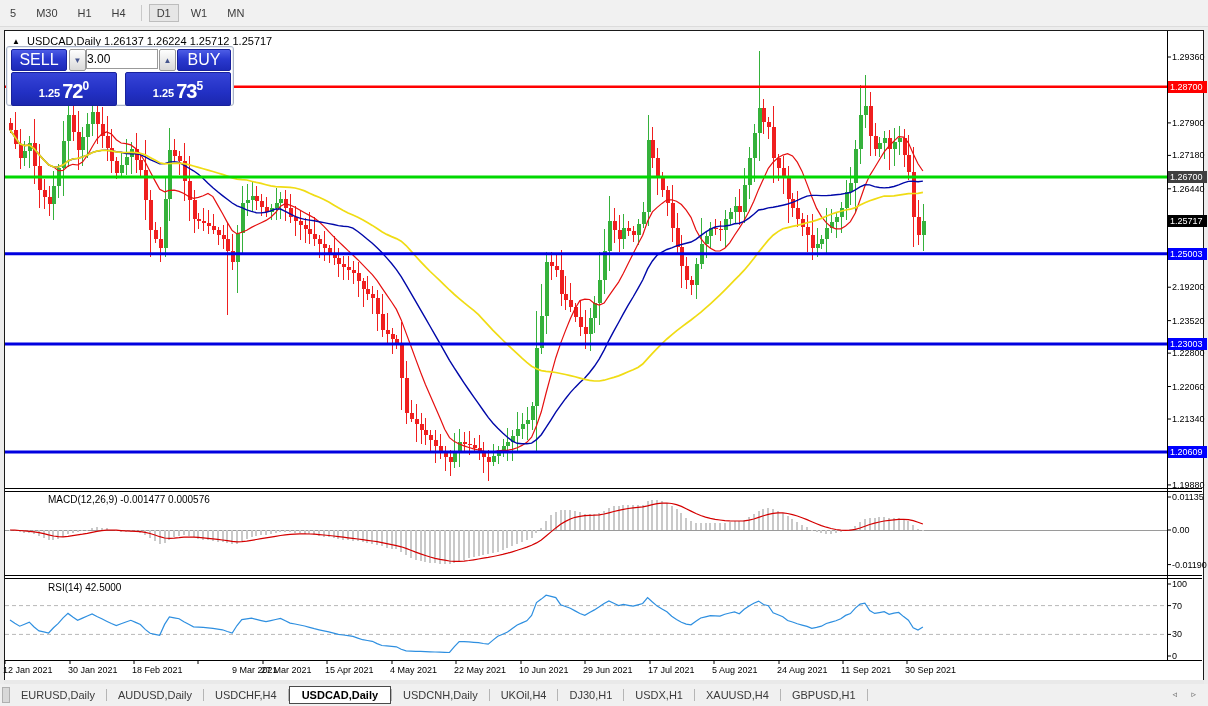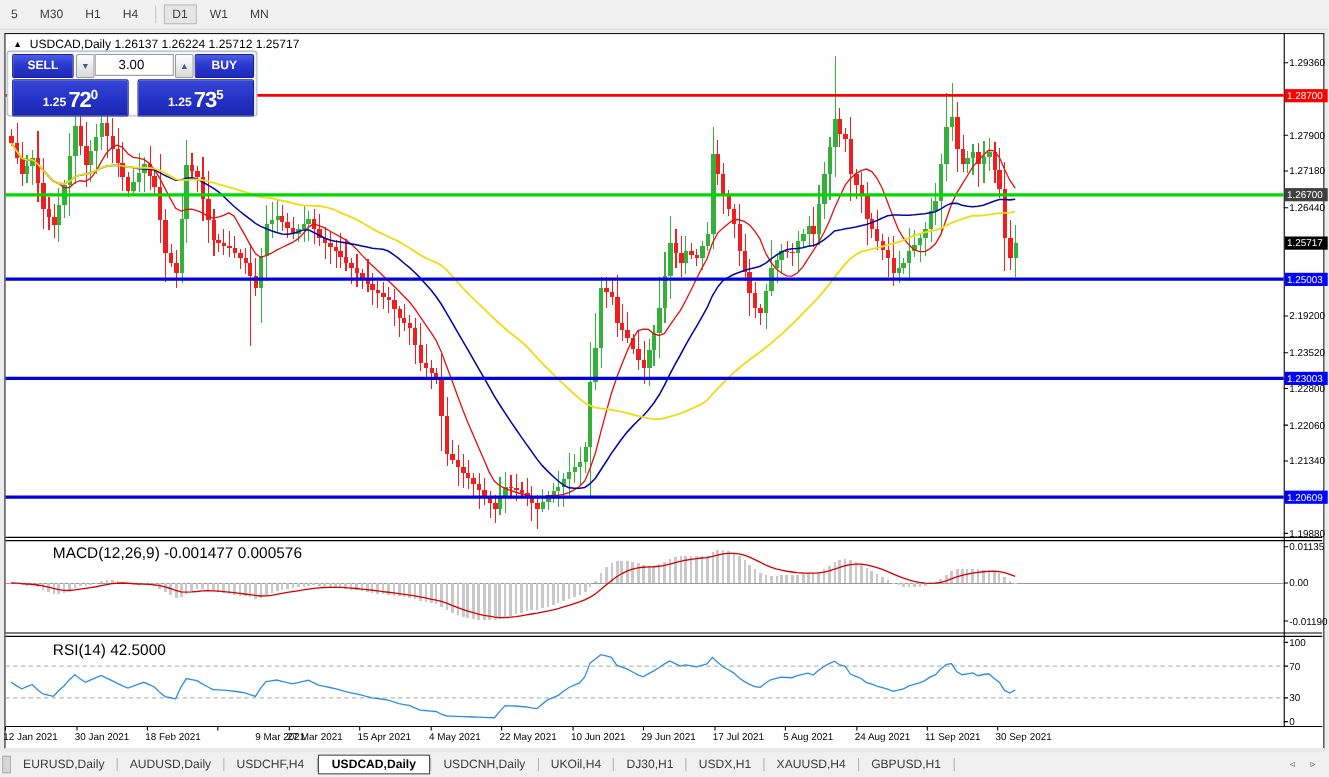--- a/index.html
+++ b/index.html
@@ -12,38 +12,38 @@
   .tf-sep{width:1px;height:16px;background:#c9c9c9;margin:0 5px;}
   #chart-window{position:absolute;left:4px;top:30px;width:1198px;height:649px;
                 background:#ffffff;border:1px solid #1a1a1a;}
   #chart-svg{position:absolute;left:0;top:0;width:1208px;height:706px;z-index:2;pointer-events:none;}
   .overlay{position:absolute;z-index:3;}
   #chart-title{left:12px;top:35px;font-size:11px;color:#000;white-space:nowrap;text-align:right;}
   #chart-title .arr{font-size:8px;position:relative;top:-1px;margin-right:4px;}
   #trade-panel{left:6px;top:46px;width:226px;height:58px;background:#fff;
                border:1px solid #aab4c8;border-radius:3px;box-shadow:0 0 0 1px #e8ecf4 inset;}
   .btn-blue{position:absolute;background:linear-gradient(180deg,#4d5de6 0%,#2a39cf 45%,#1d2ab8 100%);
-            border:1px solid #18219c;border-radius:2px;color:#fff;font-size:11px;font-weight:bold;
+            border:1px solid #18219c;border-radius:2px;color:#fff;font-size:16px;font-weight:normal;
             display:flex;align-items:center;justify-content:center;cursor:pointer;}
   .price-box{position:absolute;background:linear-gradient(180deg,#3644d8 0%,#2230c4 60%,#1b27ae 100%);
              border:1px solid #18219c;border-radius:2px;color:#fff;display:flex;align-items:flex-end;
              justify-content:center;padding-bottom:2px;cursor:pointer;}
   .price-box .sm{font-size:11px;font-weight:bold;margin-right:2px;margin-bottom:4px;}
   .price-box .big{font-size:20px;font-weight:bold;line-height:24px;letter-spacing:-1px;}
   .price-box .sup{font-size:12px;font-weight:bold;position:relative;top:-10px;}
   .spin-btn{position:absolute;background:linear-gradient(180deg,#fefefe,#d9d9d9);
             border:1px solid #999;border-radius:2px;color:#46568e;font-size:8px;
             display:flex;align-items:center;justify-content:center;cursor:pointer;}
   #vol-input{position:absolute;border:1px solid #999;font-size:12px;color:#000;
-             text-align:center;padding:0 5px 0 0;font-family:"Liberation Sans",sans-serif;}
+             text-align:left;padding:0 5px 0 0;font-family:"Liberation Sans",sans-serif;}
   .axis-label{position:absolute;left:1172px;font-size:9px;color:#000;white-space:nowrap;z-index:3;}
   .price-badge{position:absolute;left:1168px;width:37px;height:12px;line-height:12px;
                font-size:9px;color:#fff;padding-left:2px;z-index:4;white-space:nowrap;}
   .date-label{position:absolute;top:665px;font-size:9px;color:#000;white-space:nowrap;z-index:3;}
-  .ind-label{position:absolute;font-size:14px;color:#000;z-index:3;white-space:nowrap;padding-left:36px;}
+  .ind-label{position:absolute;font-size:10px;color:#000;z-index:3;white-space:nowrap;padding-left:36px;}
   #tab-bar{position:absolute;left:0;top:684px;width:1208px;height:22px;background:#f0f0f0;
            display:flex;align-items:center;z-index:3;}
   .tab-chip{width:6px;height:14px;background:#d8d8d8;border:1px solid #b0b0b0;margin-left:2px;}
   .tab-item{font-size:11px;color:#3a3a3a;padding:3px 11px;cursor:pointer;white-space:nowrap;}
   .tab-item.active{background:#fff;border:1px solid #4a4a4a;font-weight:bold;color:#000;padding:2px 12px;}
   .tab-sep{width:1px;height:12px;background:#b5b5b5;}
   #tab-nav{position:absolute;right:6px;top:689px;font-size:9px;color:#666;z-index:4;letter-spacing:6px;}
   #scroll-strip{position:absolute;left:4px;top:680px;width:1200px;height:4px;background:#e9e9e9;z-index:1;}
 </style>
 </head>

